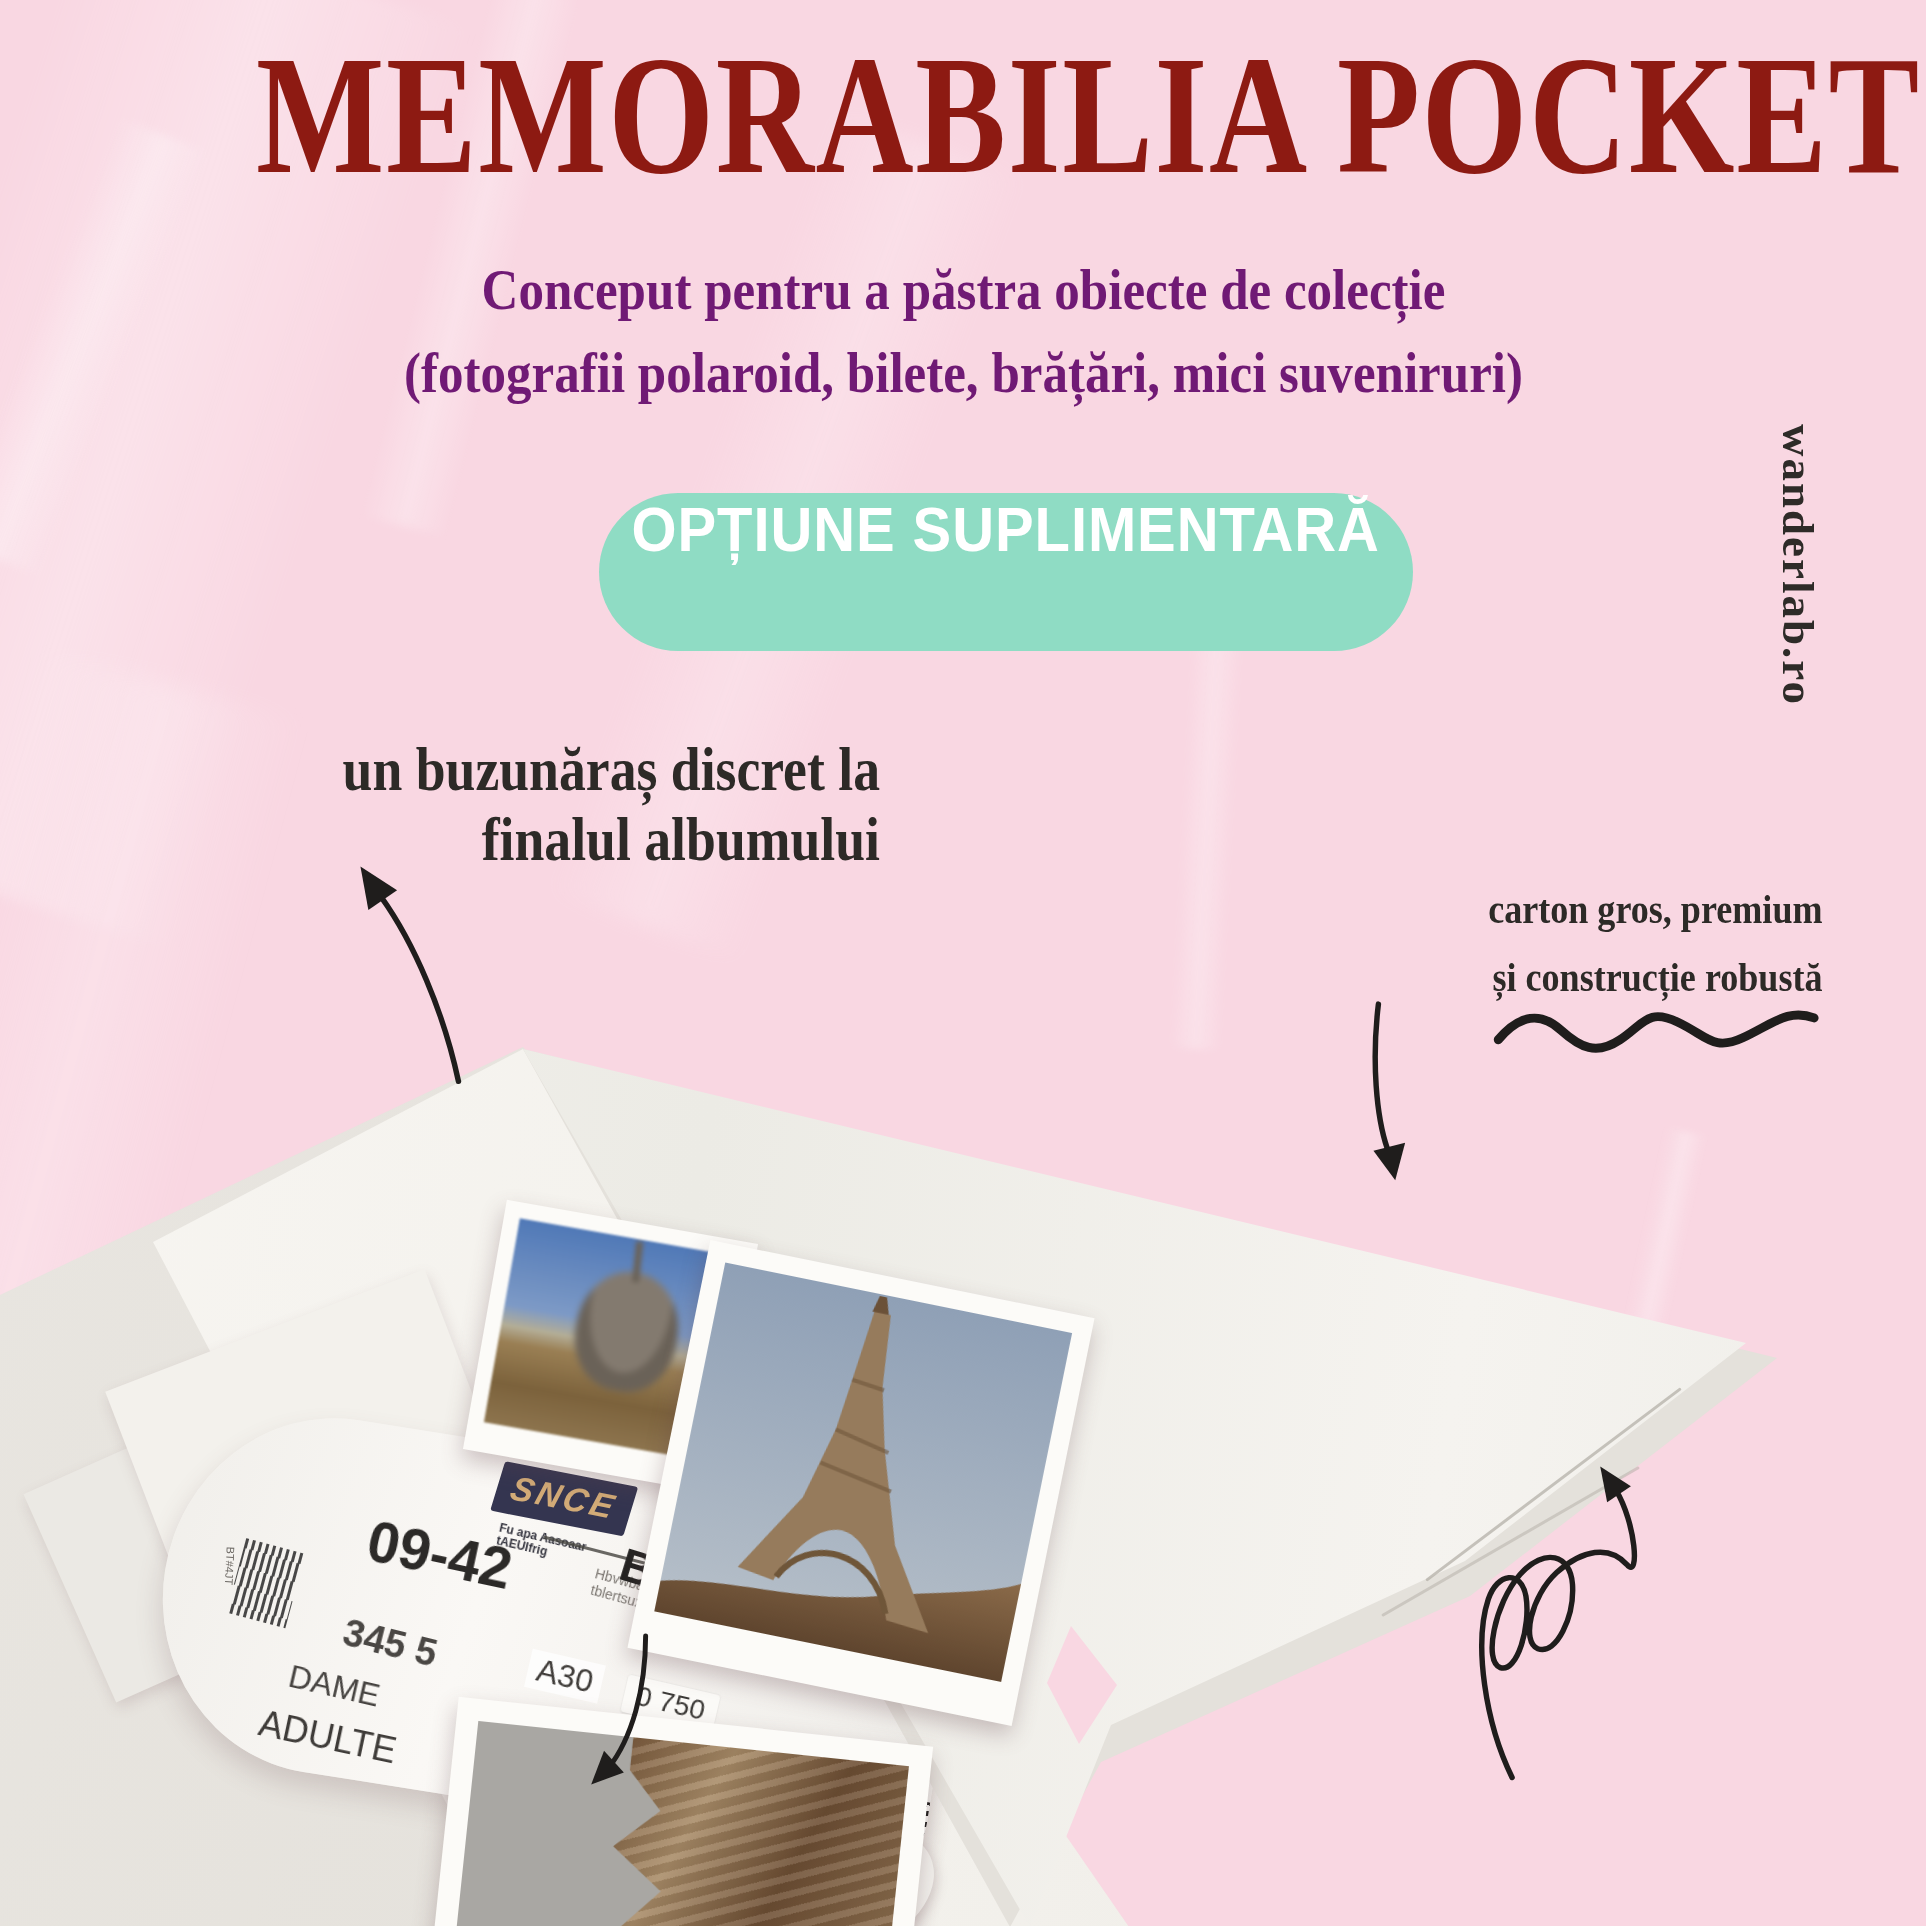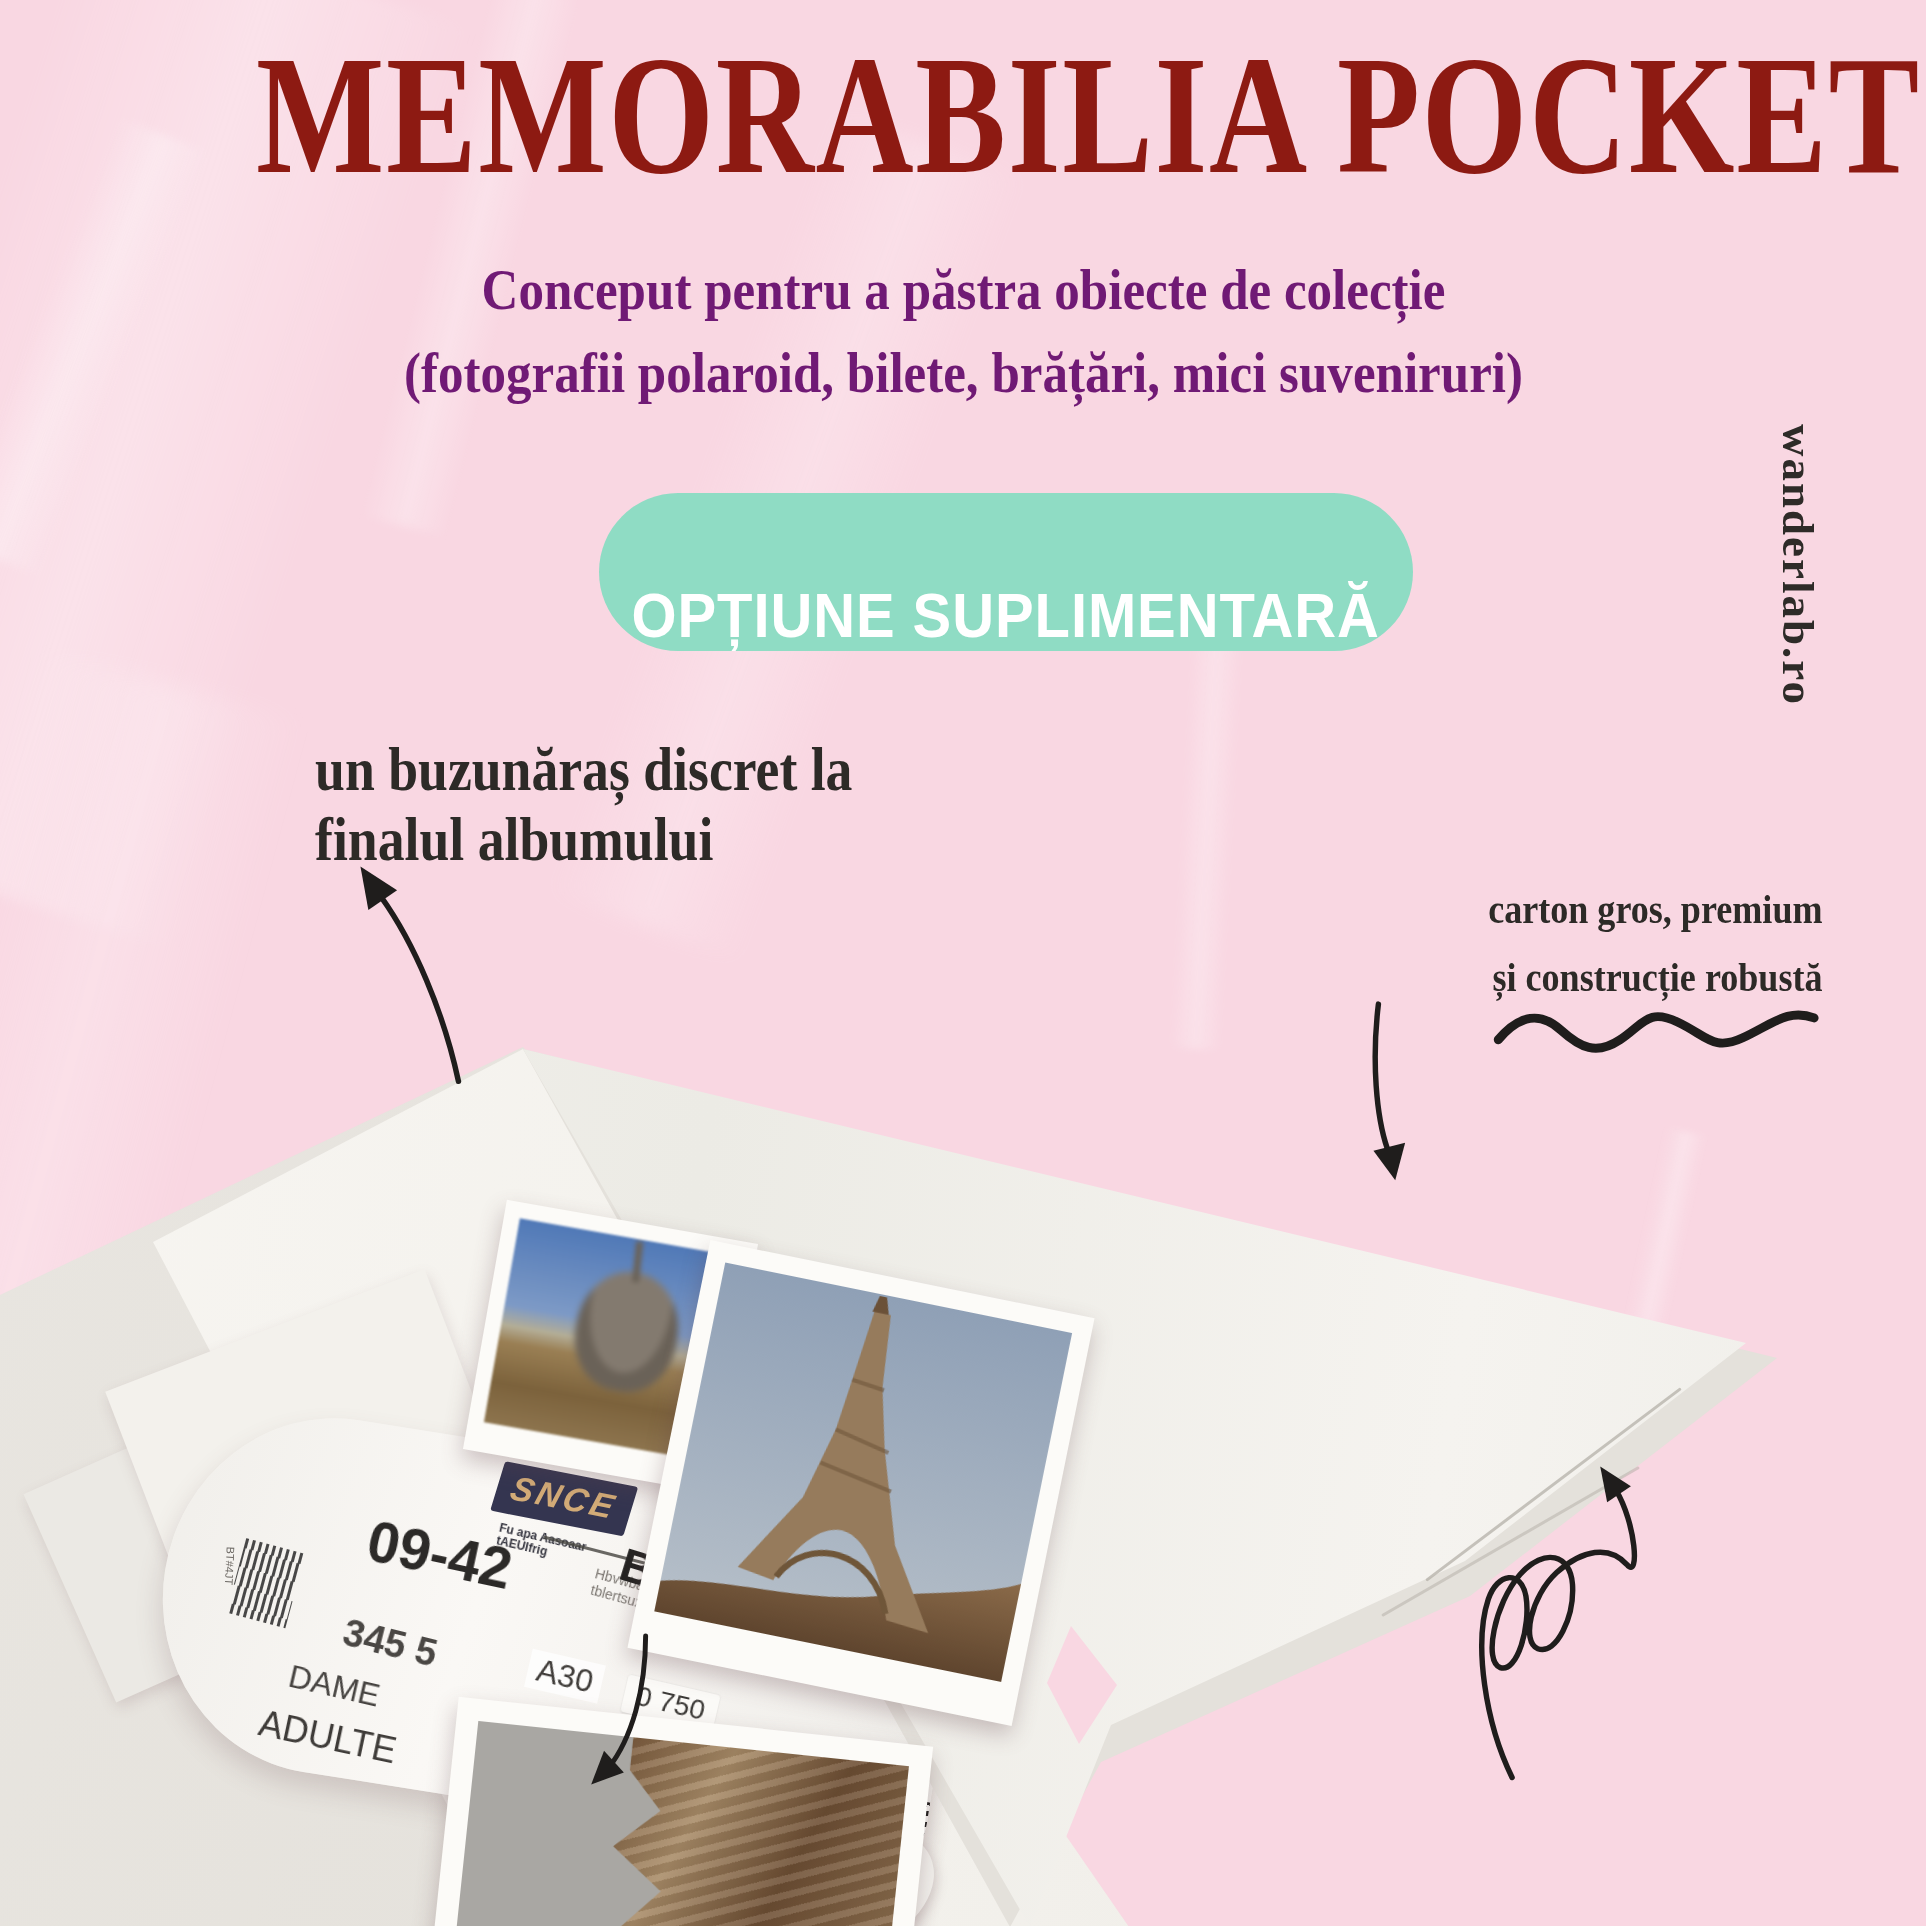--- a/index.html
+++ b/index.html
@@ -87,27 +87,27 @@
   #pol-food .rock::after{content:"";position:absolute;inset:0;opacity:.5;
     background:repeating-linear-gradient(160deg,rgba(255,255,255,.22) 0 7px,rgba(0,0,0,.16) 7px 16px);}
 
   
   .title{position:absolute;left:0;top:30px;width:100%;text-align:left;z-index:40;margin-left:48px;}
   .title span{display:inline-block;font-size:170px;font-weight:bold;line-height:1;color:#8d1a12;
     letter-spacing:2px;transform:scaleX(.8);transform-origin:center;white-space:nowrap;}
   .subtitle{position:absolute;left:0;top:248px;width:100%;text-align:center;z-index:40;color:#701a75;}
   .subtitle div{font-size:58px;font-weight:bold;line-height:83px;transform:scaleX(.88);transform-origin:center;white-space:nowrap;}
   .badge{position:absolute;left:599px;top:493px;width:814px;height:158px;border-radius:83px;background:#8fdcc4;
-    display:flex;align-items:flex-end;justify-content:center;z-index:40;}
+    display:flex;align-items:flex-start;justify-content:center;z-index:40;}
   .badge span{font-family:"Liberation Sans",sans-serif;font-weight:800;font-size:63px;color:#ffffff;
     letter-spacing:1px;transform:scaleX(.92);white-space:nowrap;}
   .website{position:absolute;left:1772px;top:424px;height:317px;writing-mode:vertical-rl;
     font-size:45px;font-weight:bold;color:#2e2b28;letter-spacing:2px;z-index:40;}
   .note{position:absolute;z-index:40;color:#2d2a27;font-weight:bold;white-space:nowrap;}
-  #note-pocket{left:238px;top:735px;width:642px;font-size:61px;line-height:70px;}
+  #note-pocket{left:238px;top:735px;width:642px;text-align:right;font-size:61px;line-height:70px;}
   #note-pocket div{transform:scaleX(.88);transform-origin:right;}
   #note-cardboard{left:1335px;top:875px;width:554px;text-align:right;font-size:41px;line-height:68px;}
   #note-cardboard div{transform:scaleX(.88);transform-origin:left;}
   #note-fold{left:1317px;top:1794px;width:500px;text-align:center;font-size:55px;line-height:64px;}
   #note-fold div{transform:scaleX(.9);transform-origin:center;}
 
   
   #ink{position:absolute;inset:0;z-index:30;pointer-events:none;}
 </style>
 </head>

